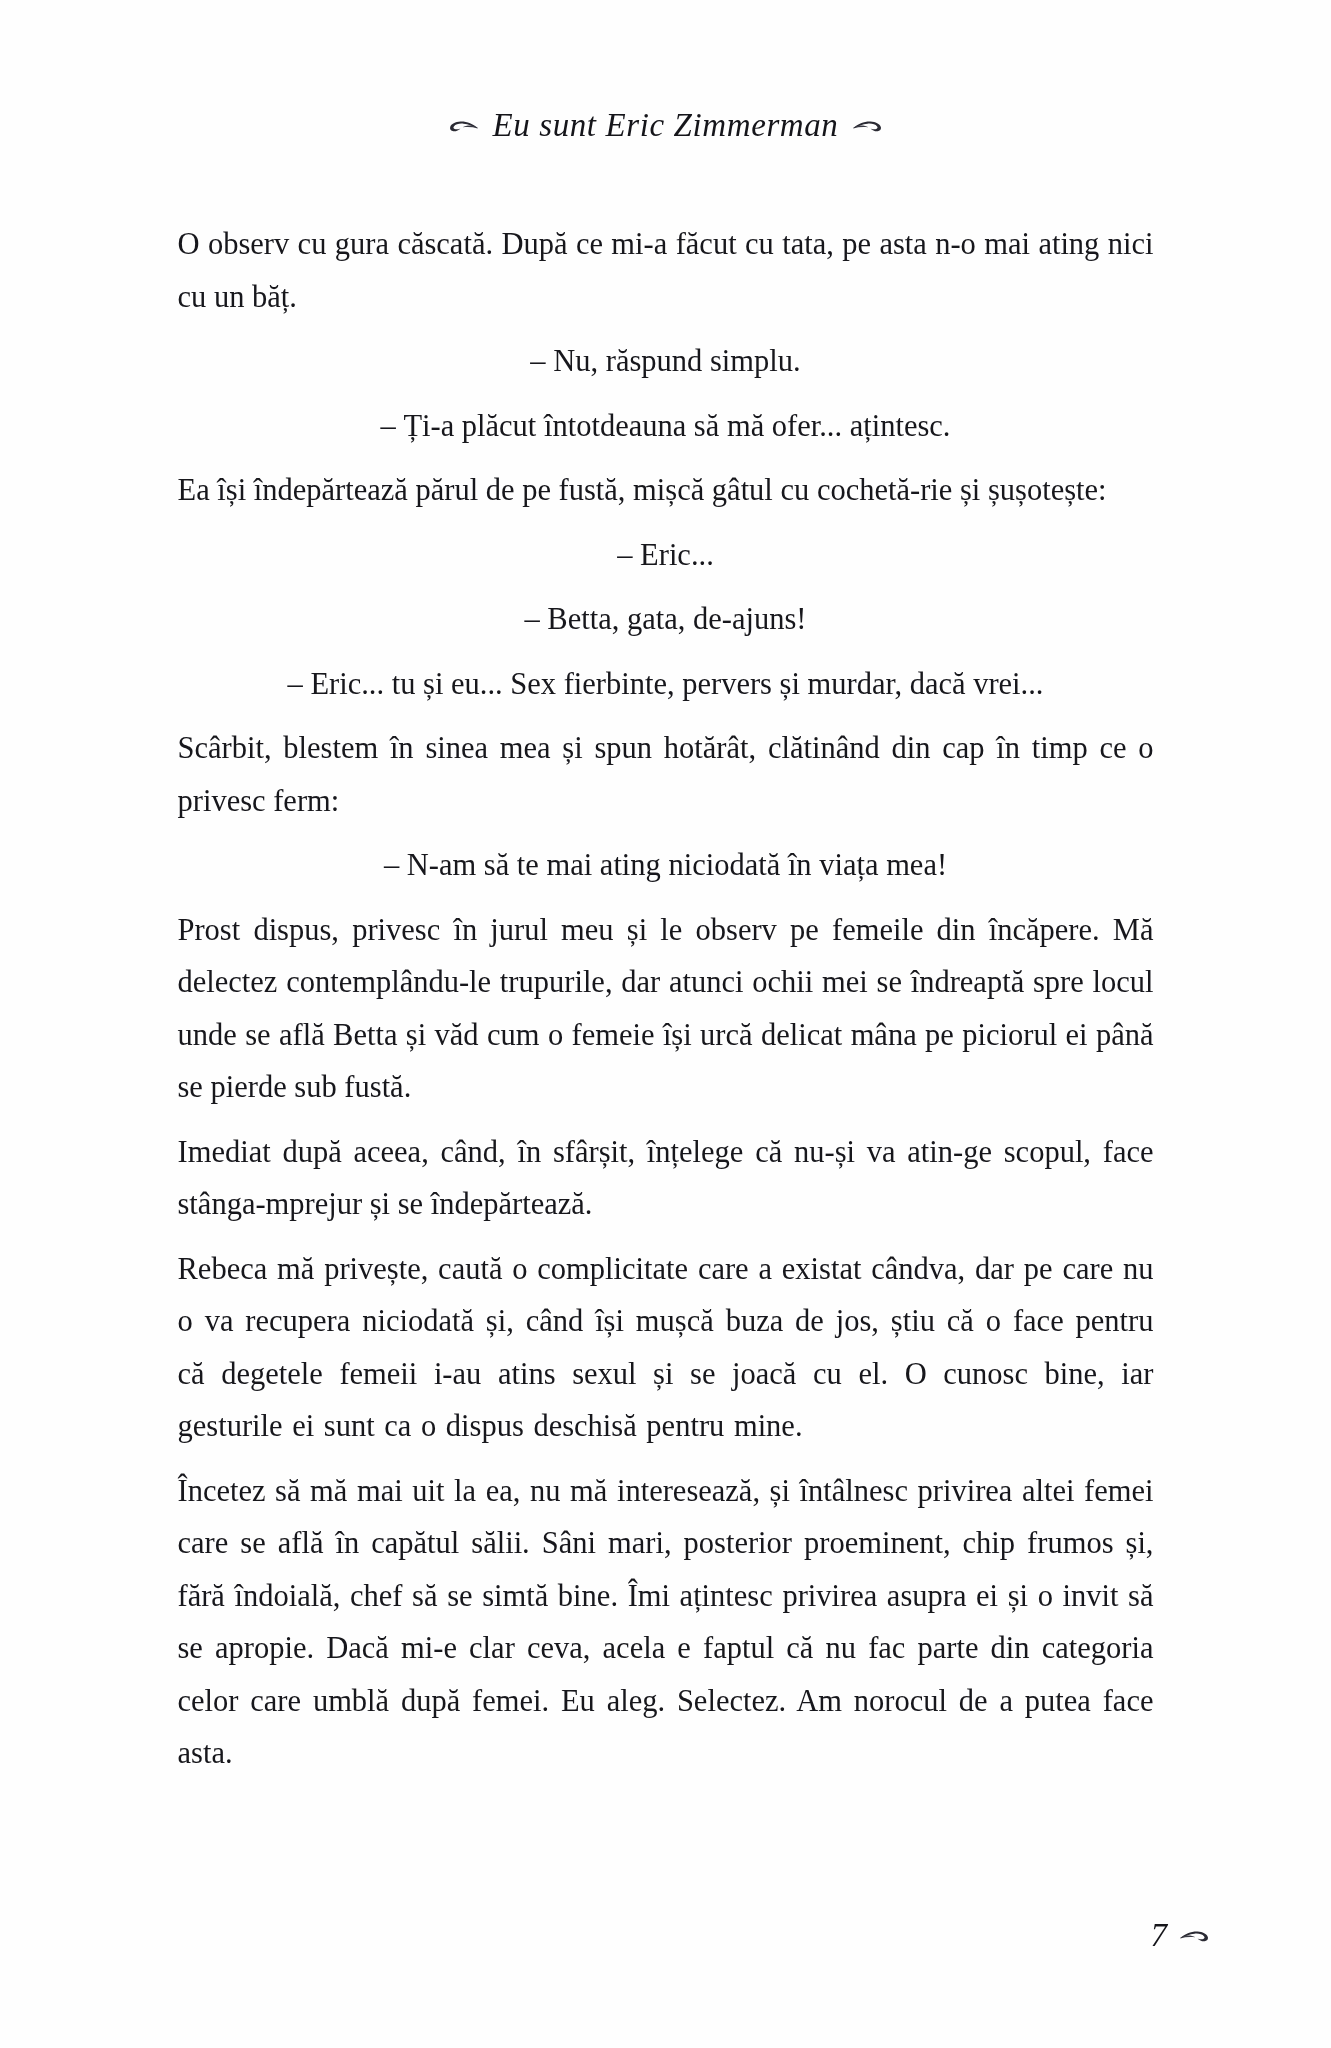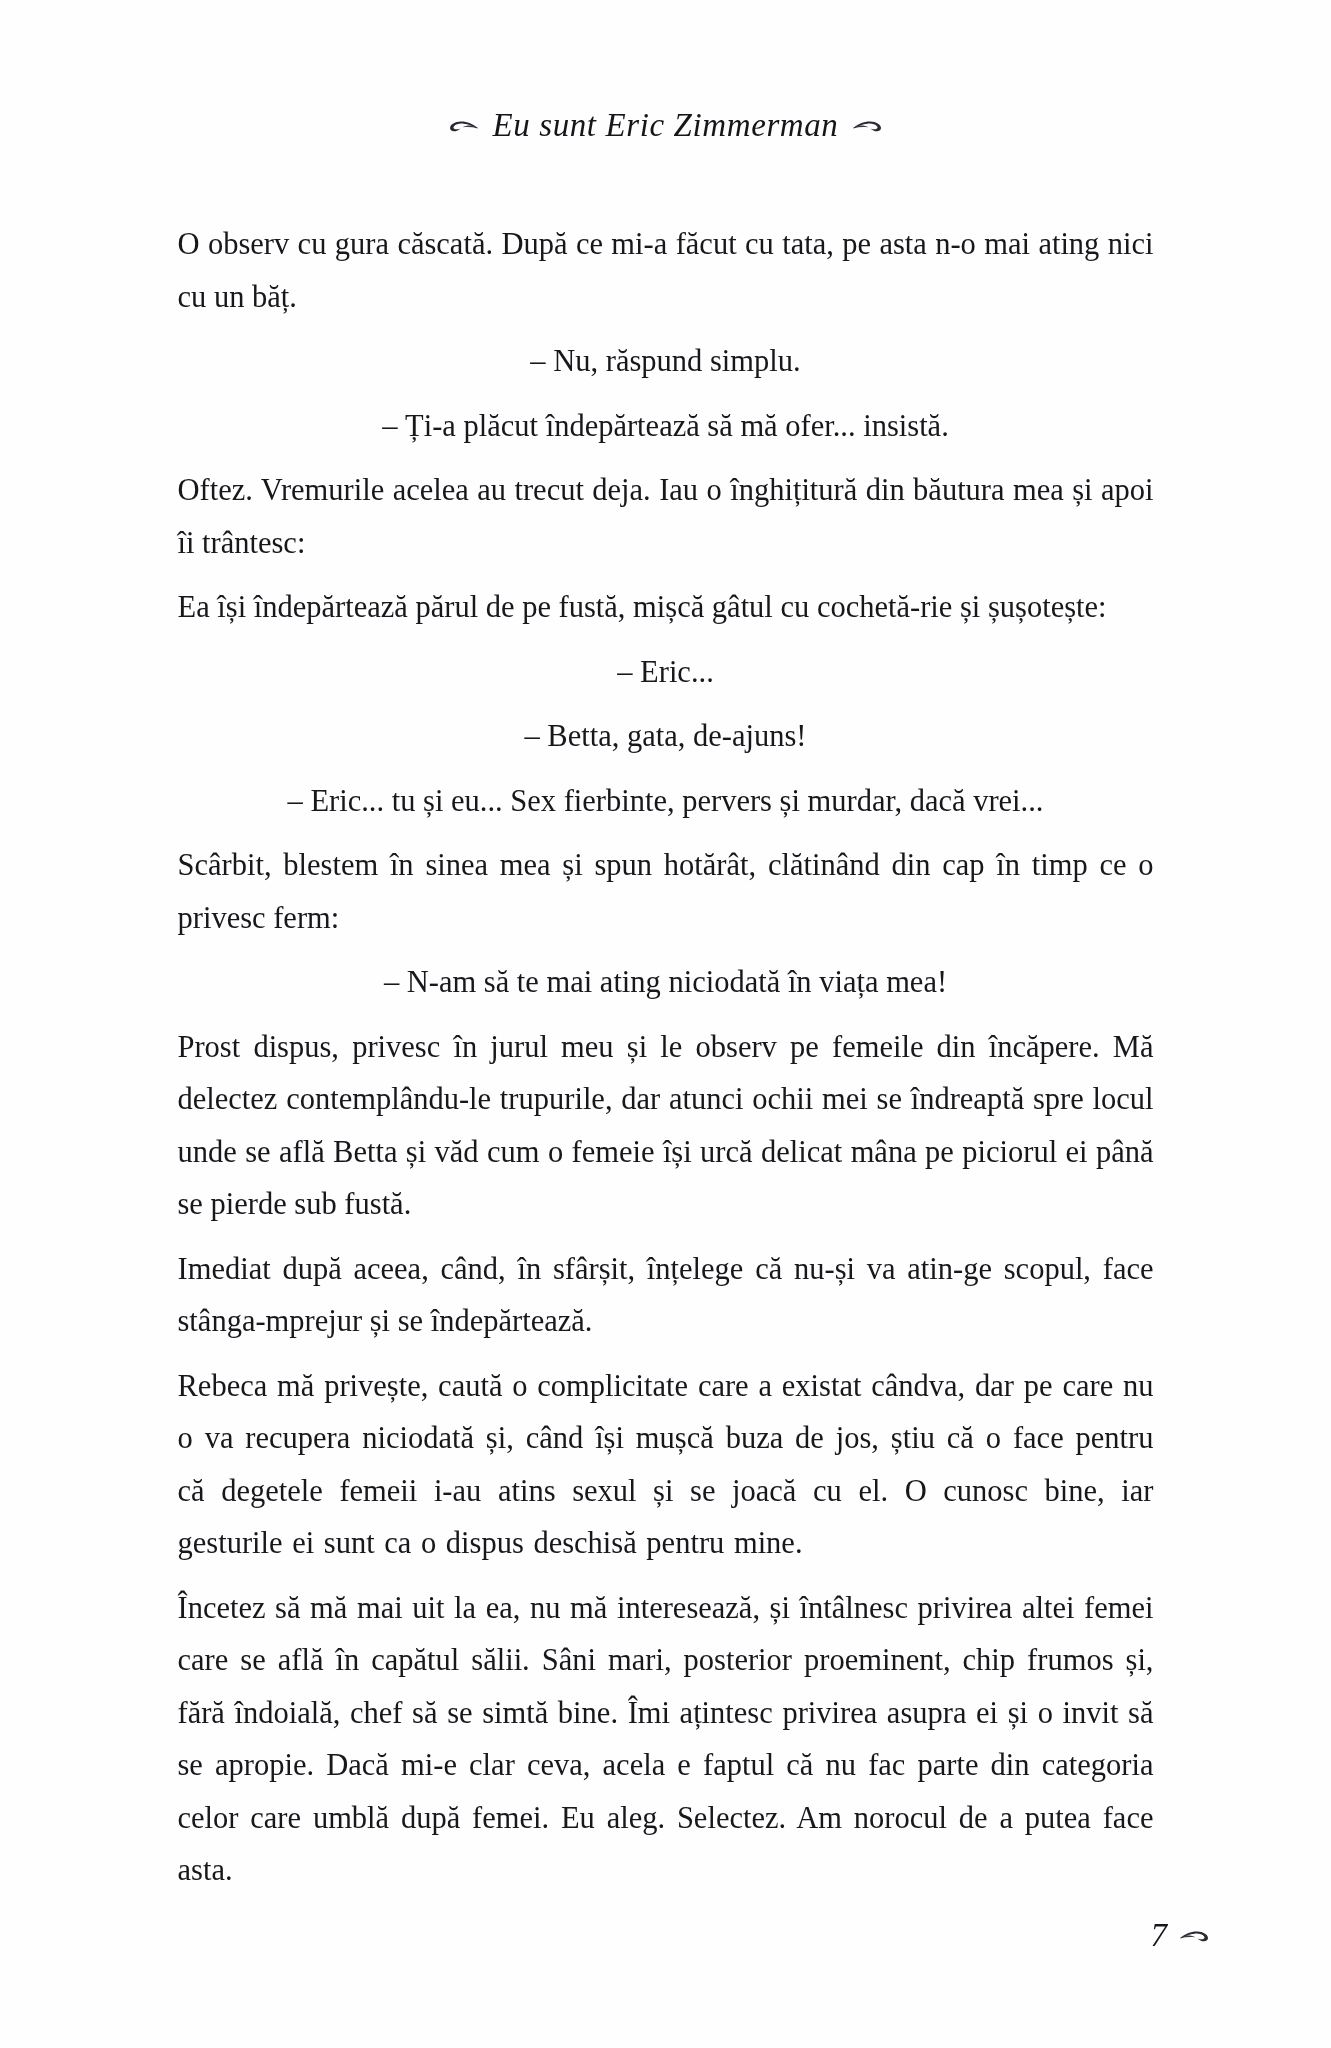--- a/index.html
+++ b/index.html
@@ -113,22 +113,21 @@
       <svg viewBox="0 0 30 22" xmlns="http://www.w3.org/2000/svg">
         <path d="M28.5 12.8 C24 9.2 18 6.4 11.5 6.6 C6.4 6.8 2.2 9 1.2 12 C0.6 13.8 1.6 15.6 3.6 16.1 C6.2 16.8 9.4 15.6 11.4 13.4 C9.6 14.3 7.3 14.6 5.7 14.0 C4.4 13.5 4.1 12.4 4.9 11.4 C6.6 9.3 10.3 8.3 14.4 8.7 C19.3 9.2 24.3 11.1 28.2 13.6 Z" fill="#2a2a33"></path>
         <path d="M28.6 13.2 C23.8 12.0 18.4 11.6 13.6 12.3 C16.0 11.0 19.4 10.3 22.7 10.7 C25.0 11.0 27.2 11.9 28.8 13.0 Z" fill="#3a3a44"></path>
       </svg>
     </span>
   </div>
 
   <div class="textblock">
     <p class="para">O observ cu gura căscată. După ce mi-a făcut cu tata, pe asta n-o mai ating nici cu un băț.</p>
     <p class="dialogue">– Nu, răspund simplu.</p>
-    <p class="dialogue">– Ți-a plăcut îndepărtează să mă ofer... insistă.</p>
-    <p class="para">Oftez. Vremurile acelea au trecut deja. Iau o înghițitură din băutura mea și apoi îi trântesc:</p>
+    <p class="dialogue">– Ți-a plăcut întotdeauna să mă ofer... ațintesc.</p>
     <p class="para">Ea își îndepărtează părul de pe fustă, mișcă gâtul cu cochetă-rie și șușotește:</p>
     <p class="dialogue">– Eric...</p>
     <p class="dialogue">– Betta, gata, de-ajuns!</p>
     <p class="dialogue">– Eric... tu și eu... Sex fierbinte, pervers și murdar, dacă vrei...</p>
     <p class="para">Scârbit, blestem în sinea mea și spun hotărât, clătinând din cap în timp ce o privesc ferm:</p>
     <p class="dialogue">– N-am să te mai ating niciodată în viața mea!</p>
     <p class="para">Prost dispus, privesc în jurul meu și le observ pe femeile din încăpere. Mă delectez contemplându-le trupurile, dar atunci ochii mei se îndreaptă spre locul unde se află Betta și văd cum o femeie își urcă delicat mâna pe piciorul ei până se pierde sub fustă.</p>
     <p class="para">Imediat după aceea, când, în sfârșit, înțelege că nu-și va atin-ge scopul, face stânga-mprejur și se îndepărtează.</p>
     <p class="para loose">Rebeca mă privește, caută o complicitate care a existat cândva, dar pe care nu o va recupera niciodată și, când își mușcă buza de jos, știu că o face pentru că degetele femeii i-au atins sexul și se joacă cu el. O cunosc bine, iar gesturile ei sunt ca o dispus deschisă pentru mine.</p>
     <p class="para">Încetez să mă mai uit la ea, nu mă interesează, și întâlnesc privirea altei femei care se află în capătul sălii. Sâni mari, posterior proeminent, chip frumos și, fără îndoială, chef să se simtă bine. Îmi ațintesc privirea asupra ei și o invit să se apropie. Dacă mi-e clar ceva, acela e faptul că nu fac parte din categoria celor care umblă după femei. Eu aleg. Selectez. Am norocul de a putea face asta.</p>

